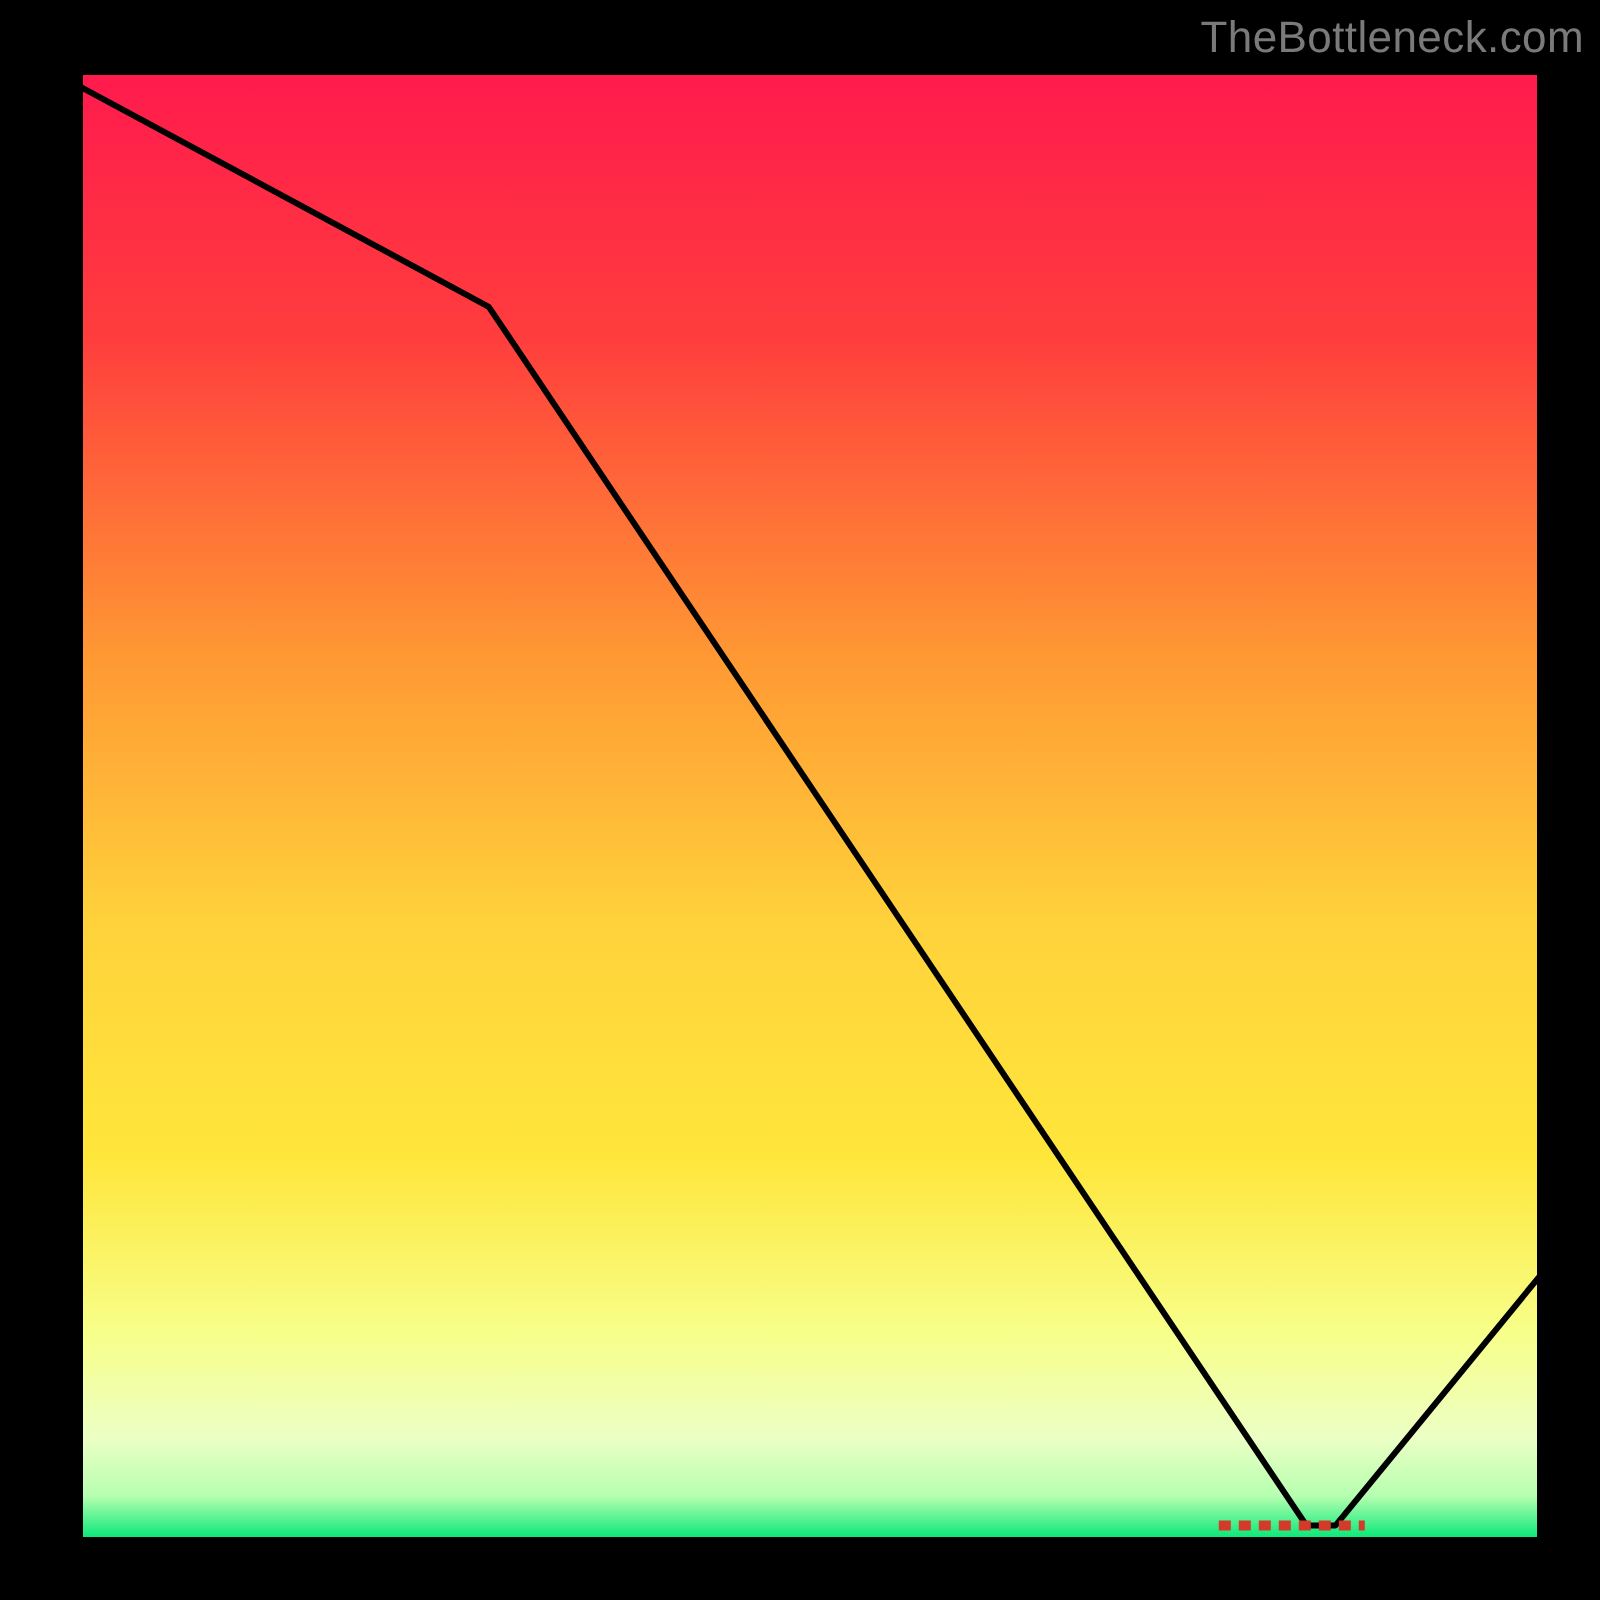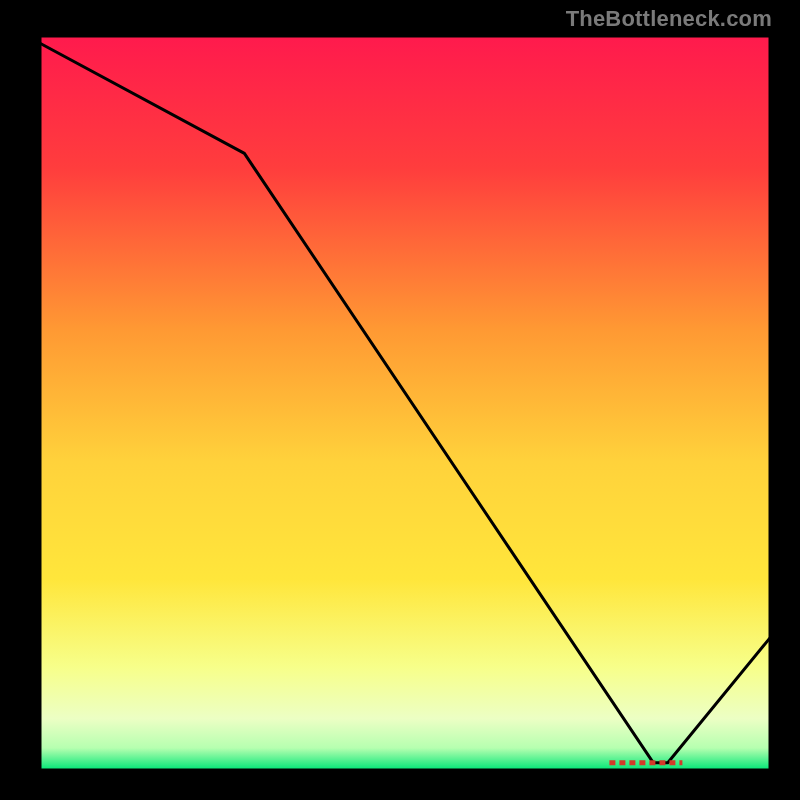--- a/index.html
+++ b/index.html
@@ -13,23 +13,23 @@
   }
   .frame {
     position: relative;
     width: 800px;
     height: 800px;
     background: #000;
   }
   .watermark {
     position: absolute;
     top: 6px;
-    right: 28px;
+    right: 8px;
     font-size: 22px;
-    font-weight: 700;
+    font-weight: 400;
     color: #7a7a7a;
     letter-spacing: 0.2px;
   }
   svg {
     display: block;
   }
 </style>
 </head>
 <body>
 

